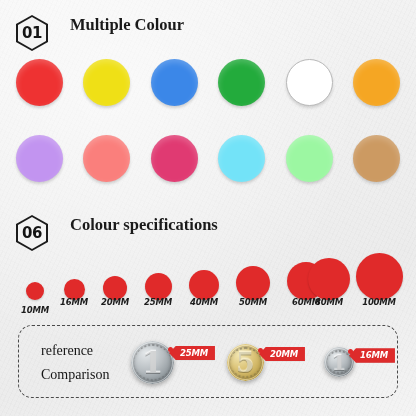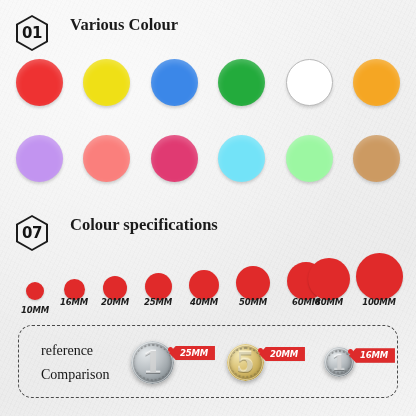--- a/index.html
+++ b/index.html
@@ -268,21 +268,21 @@
 <body>
 
 <div id="page">
 
   <div class="section-header" style="left:16px; top:15px;">
     <div class="hex-badge">
       <div class="hex-outer"></div>
       <div class="hex-inner"></div>
       <div class="hex-num">01</div>
     </div>
-    <div class="section-title">Various Colour</div>
+    <div class="section-title">Multiple Colour</div>
   </div>
 
   <div class="swatch-row" style="top:58px; height:48px;">
     <div class="swatch" style="background:#ee3232;"></div>
     <div class="swatch" style="background:#efe016;"></div>
     <div class="swatch" style="background:#3b87e8;"></div>
     <div class="swatch" style="background:#23ab3c;"></div>
     <div class="swatch outlined" style="background:#ffffff;"></div>
     <div class="swatch" style="background:#f5a623;"></div>
   </div>
@@ -293,21 +293,21 @@
     <div class="swatch" style="background:#e03a72;"></div>
     <div class="swatch" style="background:#73e3f8;"></div>
     <div class="swatch" style="background:#9cf7a2;"></div>
     <div class="swatch" style="background:#cc9a62;"></div>
   </div>
 
   <div class="section-header" style="left:16px; top:215px;">
     <div class="hex-badge">
       <div class="hex-outer"></div>
       <div class="hex-inner"></div>
-      <div class="hex-num">07</div>
+      <div class="hex-num">06</div>
     </div>
     <div class="section-title">Colour specifications</div>
   </div>
 
   <div id="size-row">
       <div class="size-item" style="left: 14px;">
         <div class="size-dot" style="width: 18px; height: 18px; background: rgb(224, 42, 42);"></div>
       </div>
       <div class="size-item" style="left: 51.5px;">
         <div class="size-dot" style="width: 21px; height: 21px; background: rgb(224, 42, 42);"></div>

